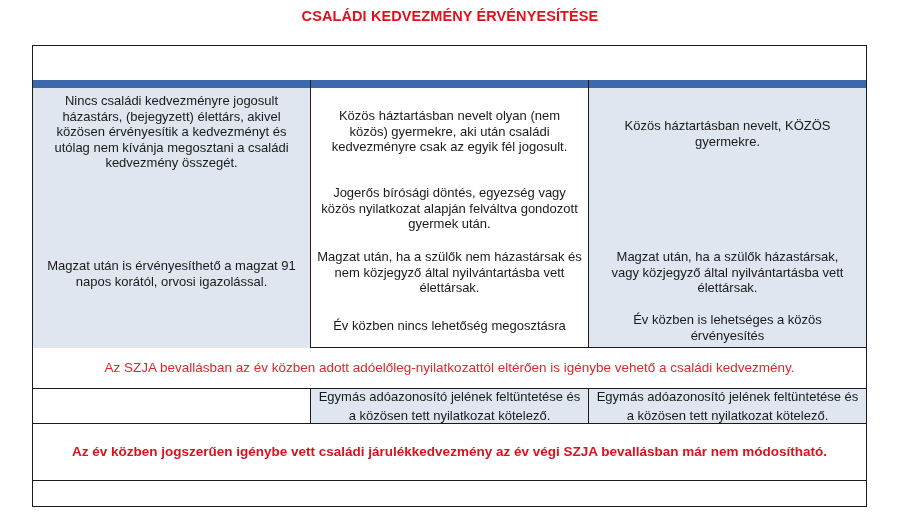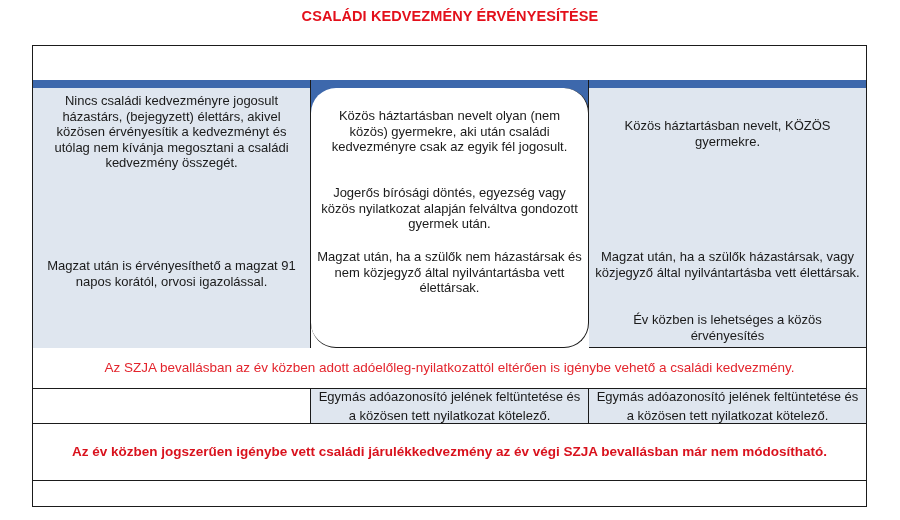--- a/index.html
+++ b/index.html
@@ -27,28 +27,29 @@
 <div class="tbl">
 
   <div class="cell hdr" style="left:0;top:0;width:278px;height:42px;">Egyedüli érvényesítés</div>
   <div class="cell hdr" style="left:278px;top:0;width:278px;height:42px;">Megosztás</div>
   <div class="cell hdr" style="left:556px;top:0;width:277px;height:42px;border-right:none;">Közös érvényesítés</div>
 
   <div class="cell blue vline hline" style="left:0;top:42px;width:278px;height:320px;">
     <div class="p" style="top:5px;">Nincs családi kedvezményre jogosult házastárs, (bejegyzett) élettárs, akivel közösen érvényesítik a kedvezményt és utólag nem kívánja megosztani a családi kedvezmény összegét.</div>
     <div class="p" style="top:170px;">Magzat után is érvényesíthető a magzat 91 napos korától, orvosi igazolással.</div>
   </div>
-  <div class="cell white vline hline" style="left:278px;top:42px;width:278px;height:260px;border-radius:25px;">
+  <div class="cell white vline hline" style="left:278px;top:42px;width:278px;height:260px;">
     <div class="p" style="top:20px;padding:0 14px;">Közös háztartásban nevelt olyan (nem közös) gyermekre, aki után családi kedvezményre csak az egyik fél jogosult.</div>
     <div class="p" style="top:161px;padding:0 3px;">Magzat után, ha a szülők nem házastársak és nem közjegyző által nyilvántartásba vett élettársak.</div>
     <div class="p" style="top:97px;padding:0 10px;">Jogerős bírósági döntés, egyezség vagy közös nyilatkozat alapján felváltva gondozott gyermek után.</div>
+    <div class="p" style="top:230px;">Év közben nincs lehetőség megosztásra</div>
   </div>
   <div class="cell blue hline" style="left:556px;top:42px;width:277px;height:260px;">
     <div class="p" style="top:30px;padding:0 30px;">Közös háztartásban nevelt, KÖZÖS gyermekre.</div>
-    <div class="p" style="top:161px;padding:0 1px;">Magzat után, ha a szülők házastársak, vagy közjegyző által nyilvántartásba vett élettársak.</div>
+    <div class="p" style="top:161px;padding:0 16px;">Magzat után, ha a szülők házastársak, vagy közjegyző által nyilvántartásba vett élettársak.</div>
     <div class="p" style="top:224px;padding:0 40px;">Év közben is lehetséges a közös érvényesítés</div>
   </div>
 
   <div class="cell white hline full red-text" style="left:0;top:302px;width:833px;height:41px;">Az SZJA bevallásban az év közben adott adóelőleg-nyilatkozattól eltérően is igénybe vehető a családi kedvezmény.</div>
 
   <div class="cell white vline hline" style="left:0;top:343px;width:278px;height:35px;"></div>
   <div class="cell blue vline hline pair" style="left:278px;top:343px;width:278px;height:35px;padding:0 4px;">Egymás adóazonosító jelének feltüntetése és a közösen tett nyilatkozat kötelező.</div>
   <div class="cell blue hline pair" style="left:556px;top:343px;width:277px;height:35px;padding:0 4px;">Egymás adóazonosító jelének feltüntetése és a közösen tett nyilatkozat kötelező.</div>
 
   <div class="cell white hline full red-bold" style="left:0;top:378px;width:833px;height:57px;">Az év közben jogszerűen igénybe vett családi járulékkedvezmény az év végi SZJA bevallásban már nem módosítható.</div>

